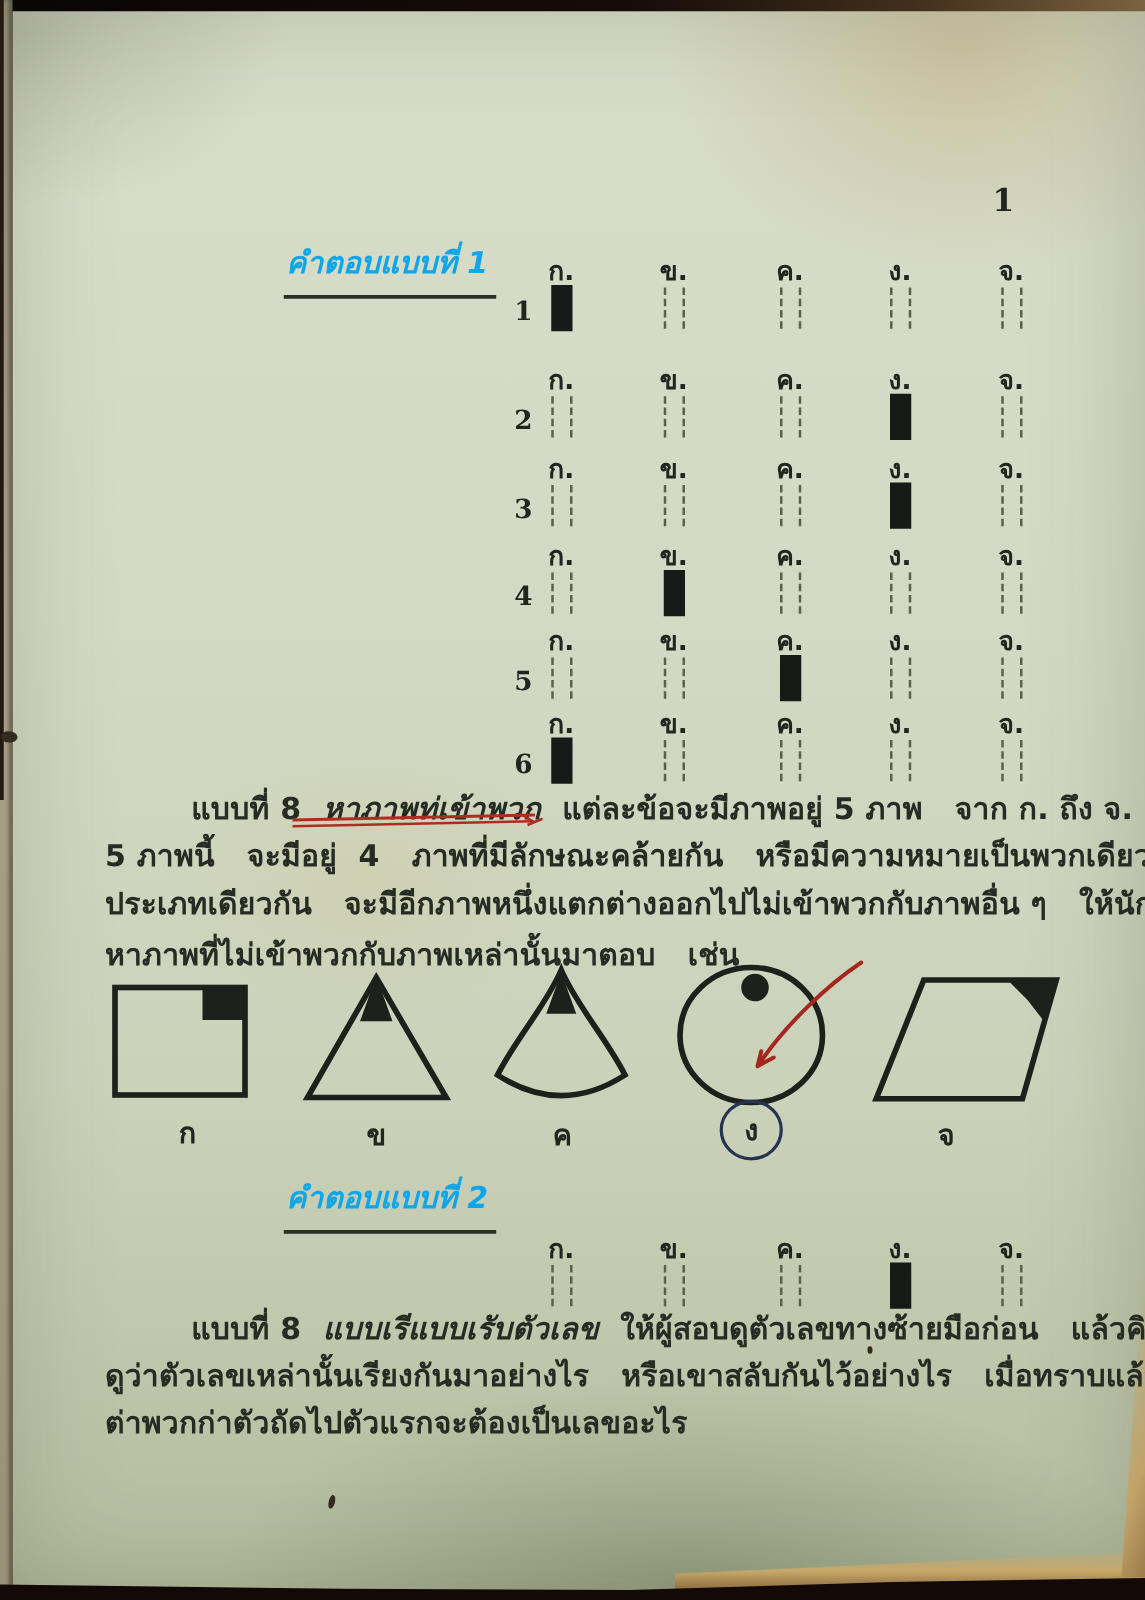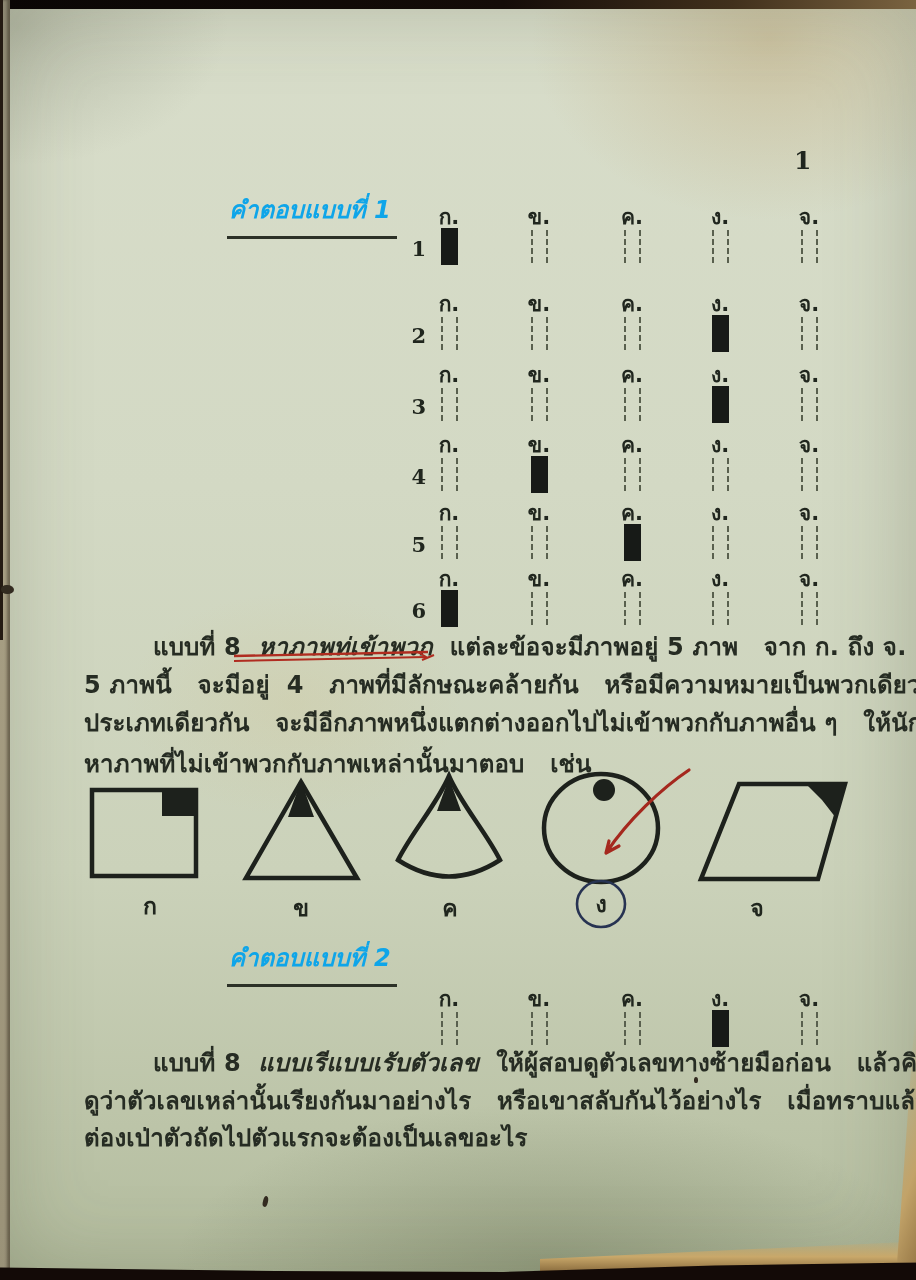--- a/index.html
+++ b/index.html
@@ -186,13 +186,13 @@
     <span class="col-letter" style="left: 607px; top: 982px;">ค.</span>
     <span class="bubble" style="left: 624px; top: 1012px;"></span>
     <span class="col-letter" style="left: 695px; top: 982px;">ง.</span>
     <span class="bubble filled" style="left: 712px; top: 1012px;"></span>
     <span class="col-letter" style="left: 784px; top: 982px;">จ.</span>
     <span class="bubble" style="left: 801px; top: 1012px;"></span>
   </div>
 
 <div class="line" style="left:153px;top:1043px;"><span>แบบที่ 8  </span><span class="term">แบบเรีแบบเรับตัวเลข</span><span>  ให้ผู้สอบดูตัวเลขทางซ้ายมือก่อน   แล้วคิด</span></div>
 <div class="line" style="left:84px;top:1081px;">ดูว่าตัวเลขเหล่านั้นเรียงกันมาอย่างไร   หรือเขาสลับกันไว้อย่างไร   เมื่อทราบแล้วให้นึก</div>
-<div class="line" style="left:84px;top:1118px;">ต่องเป่าตัวถัดไปตัวแรกจะต้องเป็นเลขอะไร</div>
+<div class="line" style="left:84px;top:1118px;">ต่าพวกก่าตัวถัดไปตัวแรกจะต้องเป็นเลขอะไร</div>
 
 </body></html>

